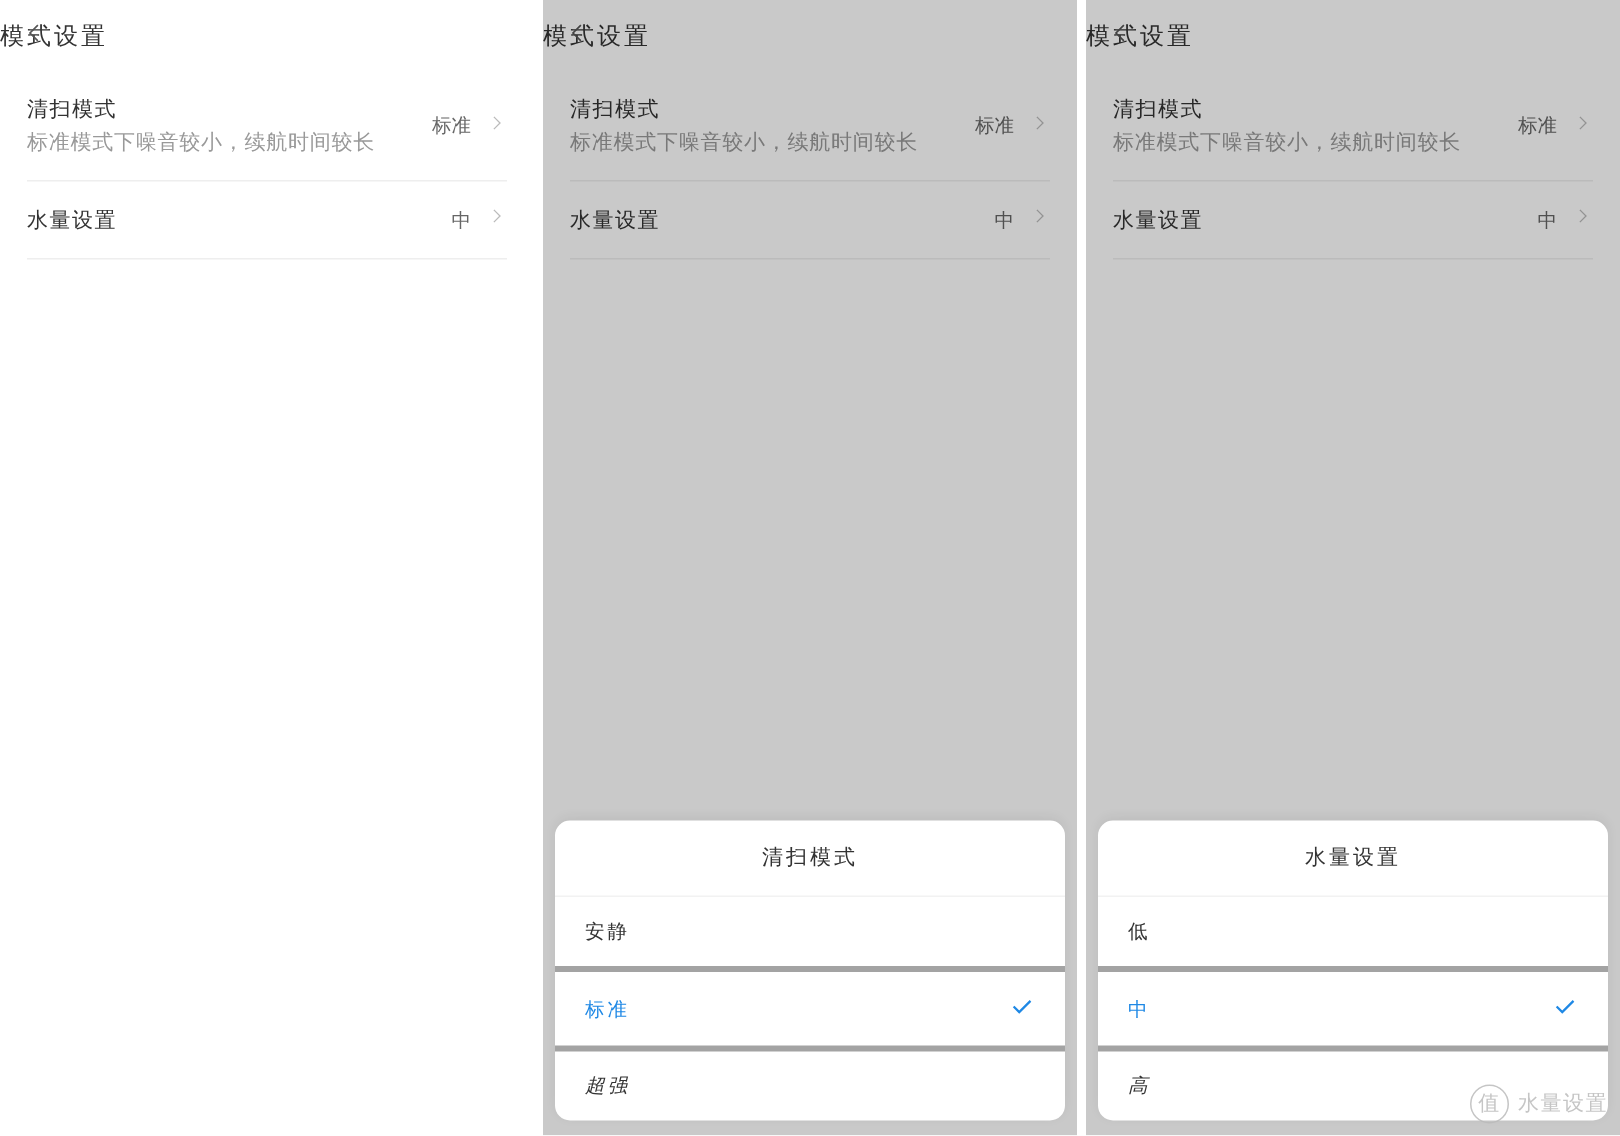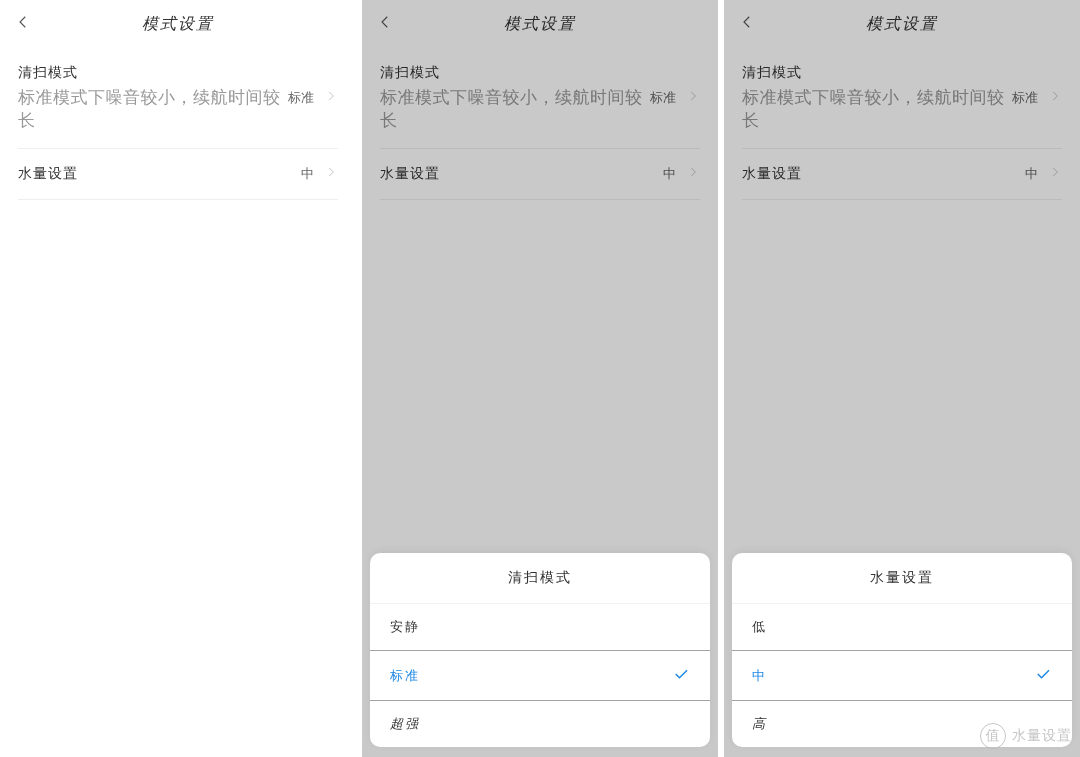--- a/index.html
+++ b/index.html
@@ -2,34 +2,34 @@
 <html><head>
   <meta charset="utf-8">
   <style>
     * { margin:0; padding:0; box-sizing:border-box; font-family:-apple-system,"PingFang SC","Helvetica Neue",sans-serif; }
     body { width:1080px; height:757px; background:#fff; display:flex; overflow:hidden; position:relative; }
     .screen { flex:1; position:relative; overflow:hidden; }
     .screen.dim .page { filter:brightness(.82); pointer-events:none; }
     .screen.dim .page::after{ content:""; position:absolute; inset:0; background:rgba(0,0,0,.04);}
     .gap { width:6px; background:#fff; }
     .page { position:absolute; inset:0; background:#fff; }
-    .header { height:48px; display:flex; align-items:center; justify-content:center; position:relative;font-style:italic; }
+    .header { height:48px; display:flex; align-items:center; position:relative; }
     .back { position:absolute; left:14px; top:0; bottom:0; display:flex; align-items:center; color:#666; }
     .back svg { width:18px; height:18px; stroke:#555; stroke-width:1.5; fill:none; }
     .title { font-size:16px; color:#333; letter-spacing:2px; }
     .list { padding:0 18px; }
     .row { display:flex; align-items:center; padding:16px 0; border-bottom:1px solid #eee; }
     .row .left { flex:1; }
     .row .label { font-size:14px; color:#333; letter-spacing:1px; }
-    .row .sub { font-size:17px; color:#999; margin-top:4px; letter-spacing:.5px; }
+    .row .sub { font-size:14px; color:#999; margin-top:4px; letter-spacing:.5px; }
     .row .value { font-size:13px; color:#666; margin-right:10px; }
     .chev svg { width:14px; height:14px; stroke:#bbb; stroke-width:1.5; fill:none; }
     .sheet { position:absolute; left:8px; right:8px; bottom:10px; background:#fff; border-radius:10px; box-shadow:0 -2px 8px rgba(0,0,0,.06); }
     .sheet-title { text-align:center; font-size:14px; color:#333; padding:16px 0; letter-spacing:2px; border-bottom:1px solid #f2f2f2;}
-    .sheet-opt { display:flex; align-items:center; justify-content:space-between; padding:14px 20px; border-bottom:1px solid #a3a3a3; font-size:13px; color:#333; letter-spacing:2px; }
+    .sheet-opt { display:flex; align-items:center; justify-content:space-between; padding:14px 20px; border-bottom:4px solid #a3a3a3; font-size:13px; color:#333; letter-spacing:2px; }
     .sheet-opt:last-child{border-bottom:none;font-style:italic;}
     .sheet-opt.sel { color:#1e88e5; }
     .check svg { width:18px; height:18px; stroke:#1e88e5; stroke-width:2; fill:none; }
     .watermark{position:absolute;right:8px;bottom:8px;display:flex;align-items:center;gap:6px;color:#bbb;font-size:14px;letter-spacing:1px;opacity:.85;}
     .watermark .badge{width:26px;height:26px;border-radius:50%;border:1.5px solid #bbb;display:flex;align-items:center;justify-content:center;font-size:14px;color:#bbb;}
   </style>
 </head>
 <body>
 
 <div class="screen">

